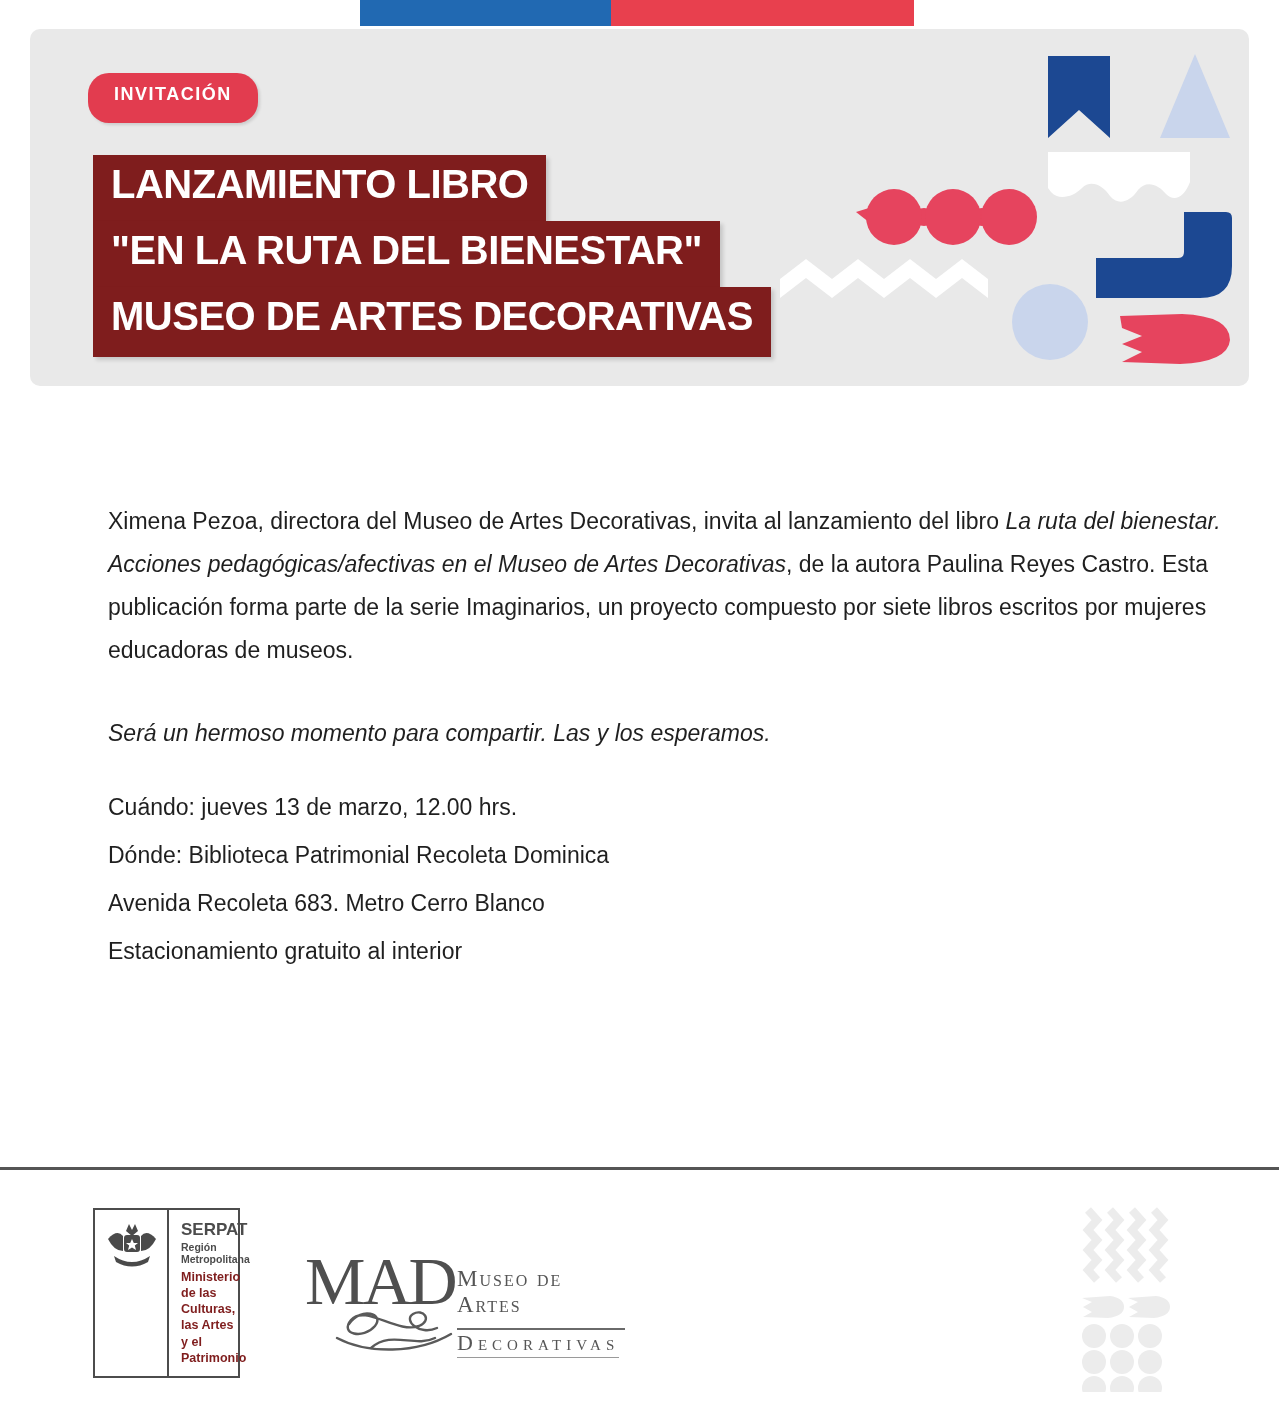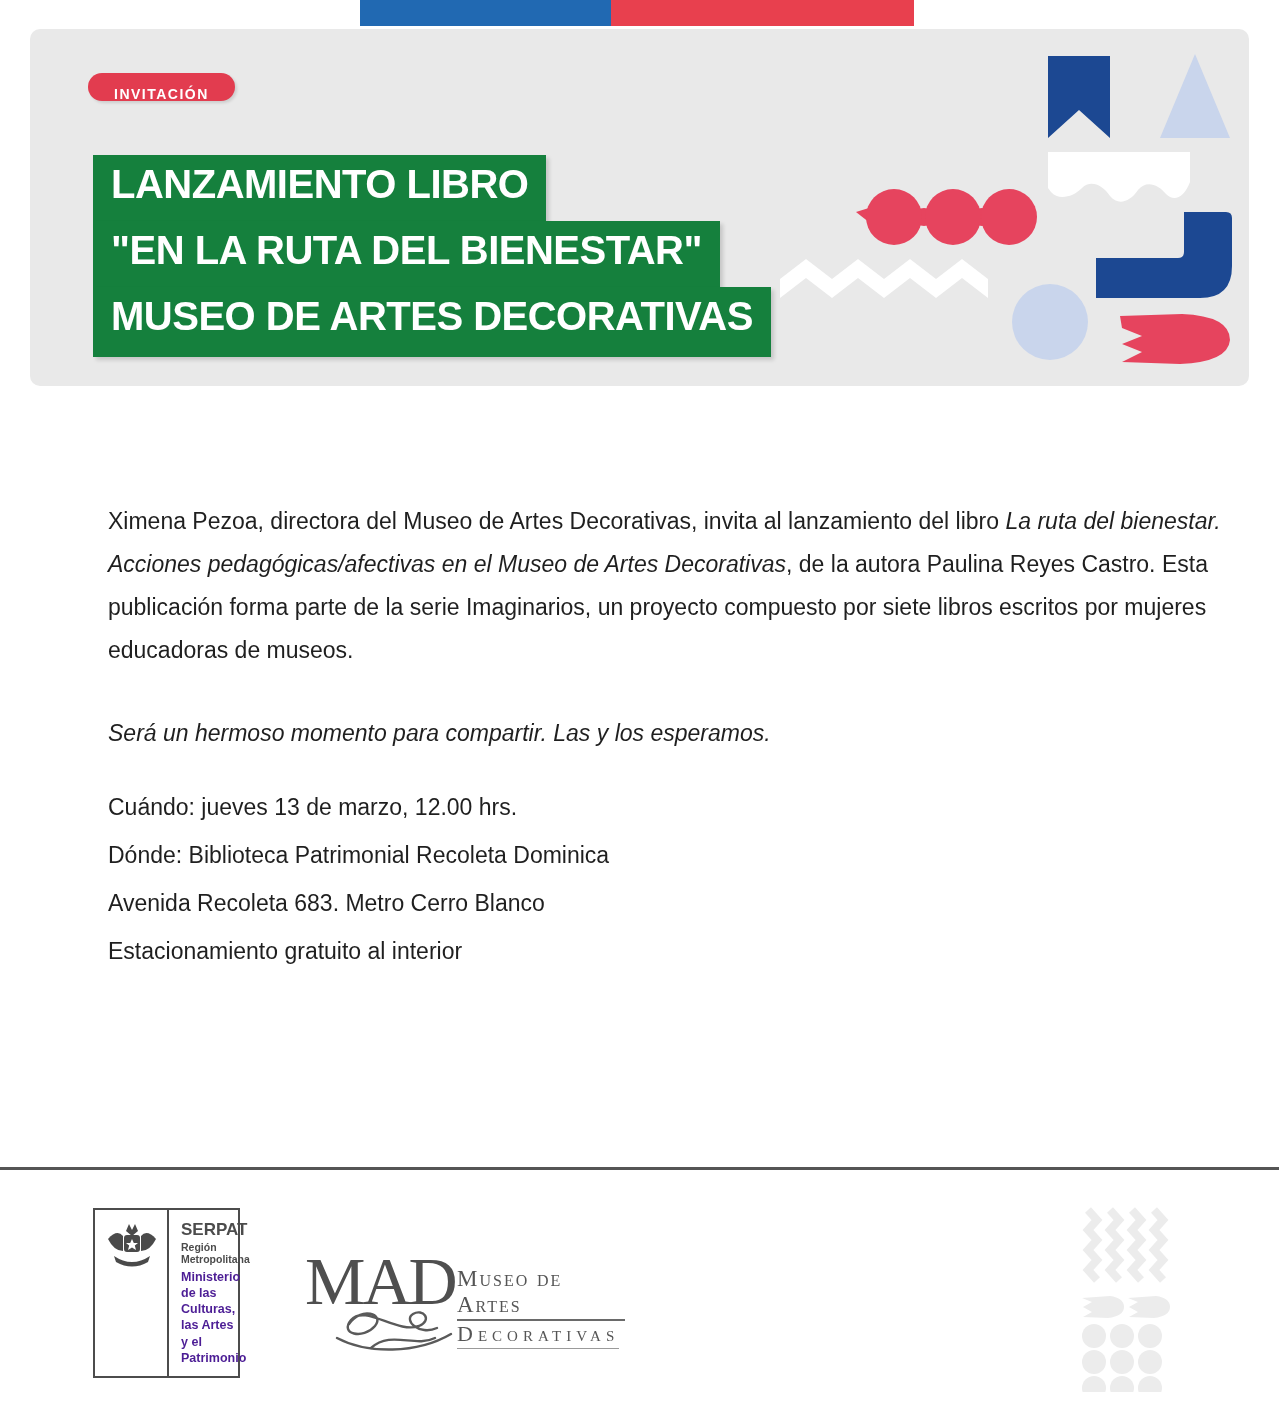--- a/index.html
+++ b/index.html
@@ -8,27 +8,27 @@
 
   
   .strip{position:absolute;top:0;height:26px;}
   .strip.blue{left:360px;width:251px;background:#2169b2;}
   .strip.red{left:611px;width:303px;background:#e8404e;}
 
   
   .header-box{position:absolute;left:30px;top:29px;width:1219px;height:357px;
               background:#e9e9e9;border-radius:10px;}
 
-  .badge{position:absolute;left:58px;top:44px;height:28px;line-height:42px;
+  .badge{position:absolute;left:58px;top:44px;height:50px;line-height:42px;
          padding:0 26px;background:#e23c4f;color:#ffffff;font-weight:bold;
-         font-size:14px;letter-spacing:1.5px;border-radius:21px;
+         font-size:18px;letter-spacing:1.5px;border-radius:21px;
          box-shadow:2px 2px 3px rgba(0,0,0,0.12);}
 
   .title-bar{position:absolute;left:63px;height:70px;line-height:58px;
-             background:#15803d;color:#ffffff;font-weight:bold;font-size:40px;
+             background:#7f1d1d;color:#ffffff;font-weight:bold;font-size:40px;
              padding:0 18px;white-space:nowrap;letter-spacing:-0.5px;
              box-shadow:3px 3px 4px rgba(0,0,0,0.15);}
   .title-bar.b1{top:126px;}
   .title-bar.b2{top:192px;}
   .title-bar.b3{top:258px;}
 
   .decor{position:absolute;}
 
   
   .copy{position:absolute;left:108px;color:#1f1f1f;font-size:23px;}
@@ -43,30 +43,30 @@
 
   
   .serpat-box{position:absolute;left:93px;top:1208px;width:147px;height:170px;
               border:2px solid #4c4c4c;background:#ffffff;box-sizing:border-box;}
   .serpat-left{position:absolute;left:0;top:0;width:74px;height:100%;
                border-right:2px solid #4c4c4c;box-sizing:border-box;text-align:center;}
   .serpat-right{position:absolute;left:76px;top:0;right:0;bottom:0;}
   .serpat-name{position:absolute;left:10px;top:10px;font-size:17px;font-weight:bold;color:#4c4c4c;}
   .serpat-region{position:absolute;left:10px;top:31px;font-size:10.5px;font-weight:bold;color:#4c4c4c;}
   .serpat-ministry{position:absolute;left:10px;bottom:10px;font-size:12.5px;font-weight:bold;
-                   color:#4c1d95;line-height:1.3;}
+                   color:#7f1d1d;line-height:1.3;}
 
   
   .mad-wrap{position:absolute;left:305px;top:1248px;width:320px;height:120px;color:#555555;}
   .mad-acronym{position:absolute;left:0;top:-6px;font-family:"Liberation Serif",serif;
                font-size:68px;font-weight:normal;color:#4f4f4f;letter-spacing:-3px;text-align:center;}
   .mad-flourish{position:absolute;left:26px;top:60px;}
   .mad-text{position:absolute;left:152px;top:18px;font-family:"Liberation Serif",serif;color:#555555;}
   .mad-line1{font-variant:small-caps;font-size:23px;letter-spacing:2px;
-             border-bottom:2px solid #6a6a6a;padding-bottom:1px;}
+             border-bottom:2px solid #6a6a6a;padding-bottom:10px;}
   .mad-line2{font-variant:small-caps;font-size:22px;letter-spacing:5px;margin-top:0;
              border-bottom:1px solid #9a9a9a;display:inline-block;padding-bottom:1px;}
 
   
   .watermark{position:absolute;left:1080px;top:1206px;}
 </style>
 </head>
 <body>
 
 <div class="page">

